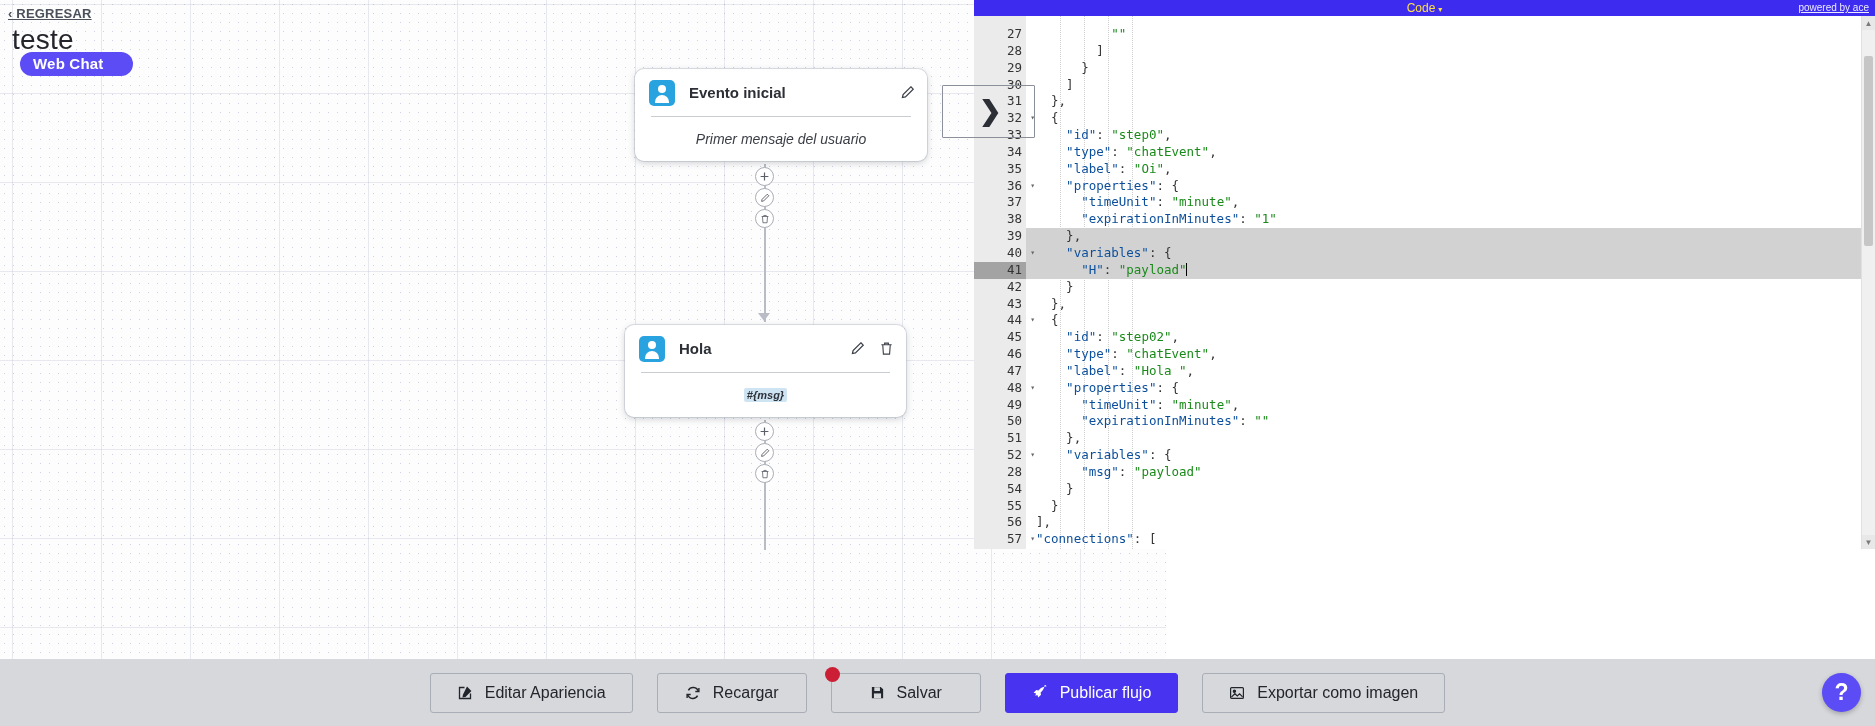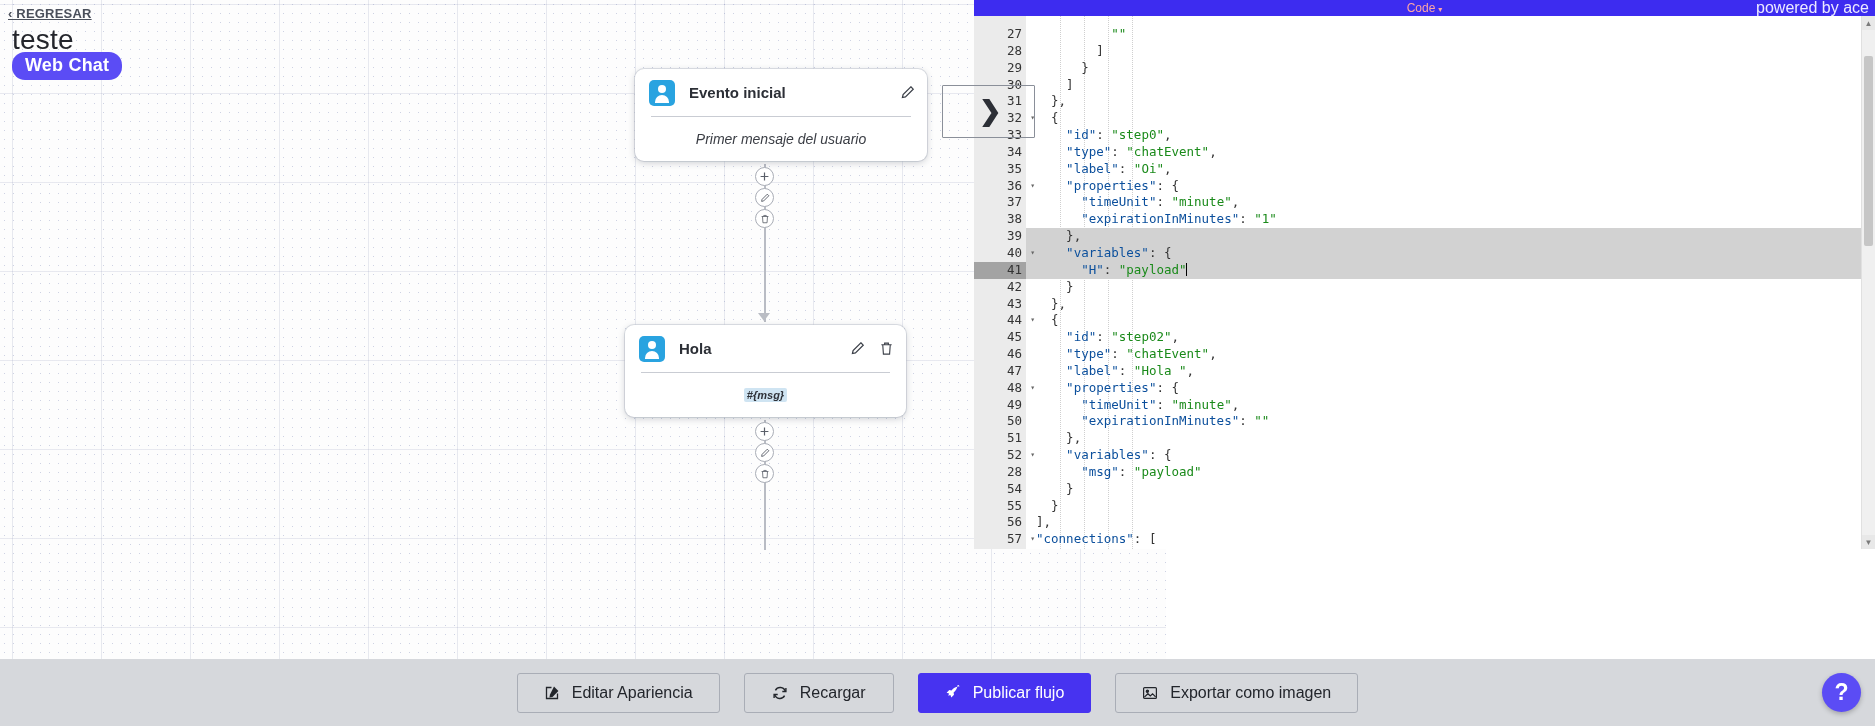--- a/index.html
+++ b/index.html
@@ -29,24 +29,24 @@
   #back-link {
     position: absolute; left: 8px; top: 6px;
     font-size: 13px; font-weight: bold; color: #4a4f5a;
     text-decoration: underline; letter-spacing: .2px; cursor: pointer;
   }
   #page-title {
     position: absolute; left: 12px; top: 24px;
     font-size: 28px; font-weight: 400; color: #23252b; letter-spacing: .2px;
   }
   #channel-badge {
-    position: absolute; left: 12px; top: 52px;
+    position: absolute; left: 20px; top: 52px;
     background: #5b4cf5; color: #fff;
-    font-size: 18px; font-weight: bold;
-    padding: 3px 13px 4px 13px; border-radius: 13px;
+    font-size: 15px; font-weight: bold;
+    padding: 3px 29px 4px 13px; border-radius: 13px;
     letter-spacing: .2px;
   }
 
   
   .node {
     position: absolute;
     background: #ffffff;
     border-radius: 9px;
     box-shadow: 0 2px 7px rgba(40,50,70,.22), 0 0 0 1px rgba(200,205,215,.55);
   }
@@ -121,26 +121,26 @@
   #code-panel {
     position: absolute; left: 974px; top: 0;
     width: 901px; height: 549px;
     background: #ffffff;
   }
   #code-header {
     height: 16px; background: #3d2cf0; position: relative;
   }
   #code-header-title {
     position: absolute; left: 0; right: 0; top: 0;
-    text-align: center; color: #fca5a5; font-size: 12px; line-height: 16px;
+    text-align: center; color: #fde047; font-size: 12px; line-height: 16px;
   }
   #code-header-title .caret { font-size: 8px; margin-left: 3px; }
   #powered-by {
     position: absolute; right: 6px; top: 0; line-height: 16px;
-    color: #eceaff; font-size: 16px; cursor: pointer;
+    color: #eceaff; font-size: 10px; text-decoration: underline; cursor: pointer;
   }
   #editor {
     position: absolute; left: 0; top: 16px; right: 0; bottom: 0;
     display: flex; overflow: hidden;
     font-family: "DejaVu Sans Mono", "Liberation Mono", monospace;
     font-size: 12.5px; line-height: 16.85px;
   }
   #gutter {
     flex: 0 0 auto; width: 52px; background: #ebebeb;
     padding-top: 10px; position: relative; z-index: 2;
@@ -433,20 +433,31 @@
       <div class="tb-btn">
         <span class="tb-ico">
           <svg width="16" height="16" viewBox="0 0 16 16" fill="none" stroke="currentColor" stroke-width="1.4">
             <path d="M13.3 6.4A5.4 5.4 0 0 0 3.4 5.3"></path>
             <path d="M2.7 9.6a5.4 5.4 0 0 0 9.9 1.1"></path>
             <path d="M13.9 2.9v3.6h-3.6M2.1 13.1V9.5h3.6"></path>
           </svg>
         </span>
         <span>Recargar</span>
       </div>
+      <div class="tb-btn">
+        <span class="tb-ico">
+          <svg width="15" height="15" viewBox="0 0 16 16" fill="currentColor">
+            <path d="M2 2h9.4L14 4.6V14H2z"></path>
+            <rect x="4.6" y="2.4" width="6" height="4" fill="#d6d8dc"></rect>
+            <rect x="4.2" y="9" width="7.6" height="5" fill="#d6d8dc"></rect>
+          </svg>
+        </span>
+        <span>Salvar</span>
+        <span class="badge-dot"></span>
+      </div>
       <div class="tb-btn primary">
         <span class="tb-ico">
           <svg width="16" height="16" viewBox="0 0 16 16" fill="currentColor">
             <path d="M14.7 1.3c-3.6.2-6.3 1.6-8.2 4.1L4.3 5 1.6 7.7l2.5.9-.9 2.2 2.2-.9.9 2.5 2.7-2.7-.4-2.2c2.5-1.9 3.9-4.6 4.1-8.2z"></path>
           </svg>
         </span>
         <span>Publicar flujo</span>
       </div>
       <div class="tb-btn">
         <span class="tb-ico">

